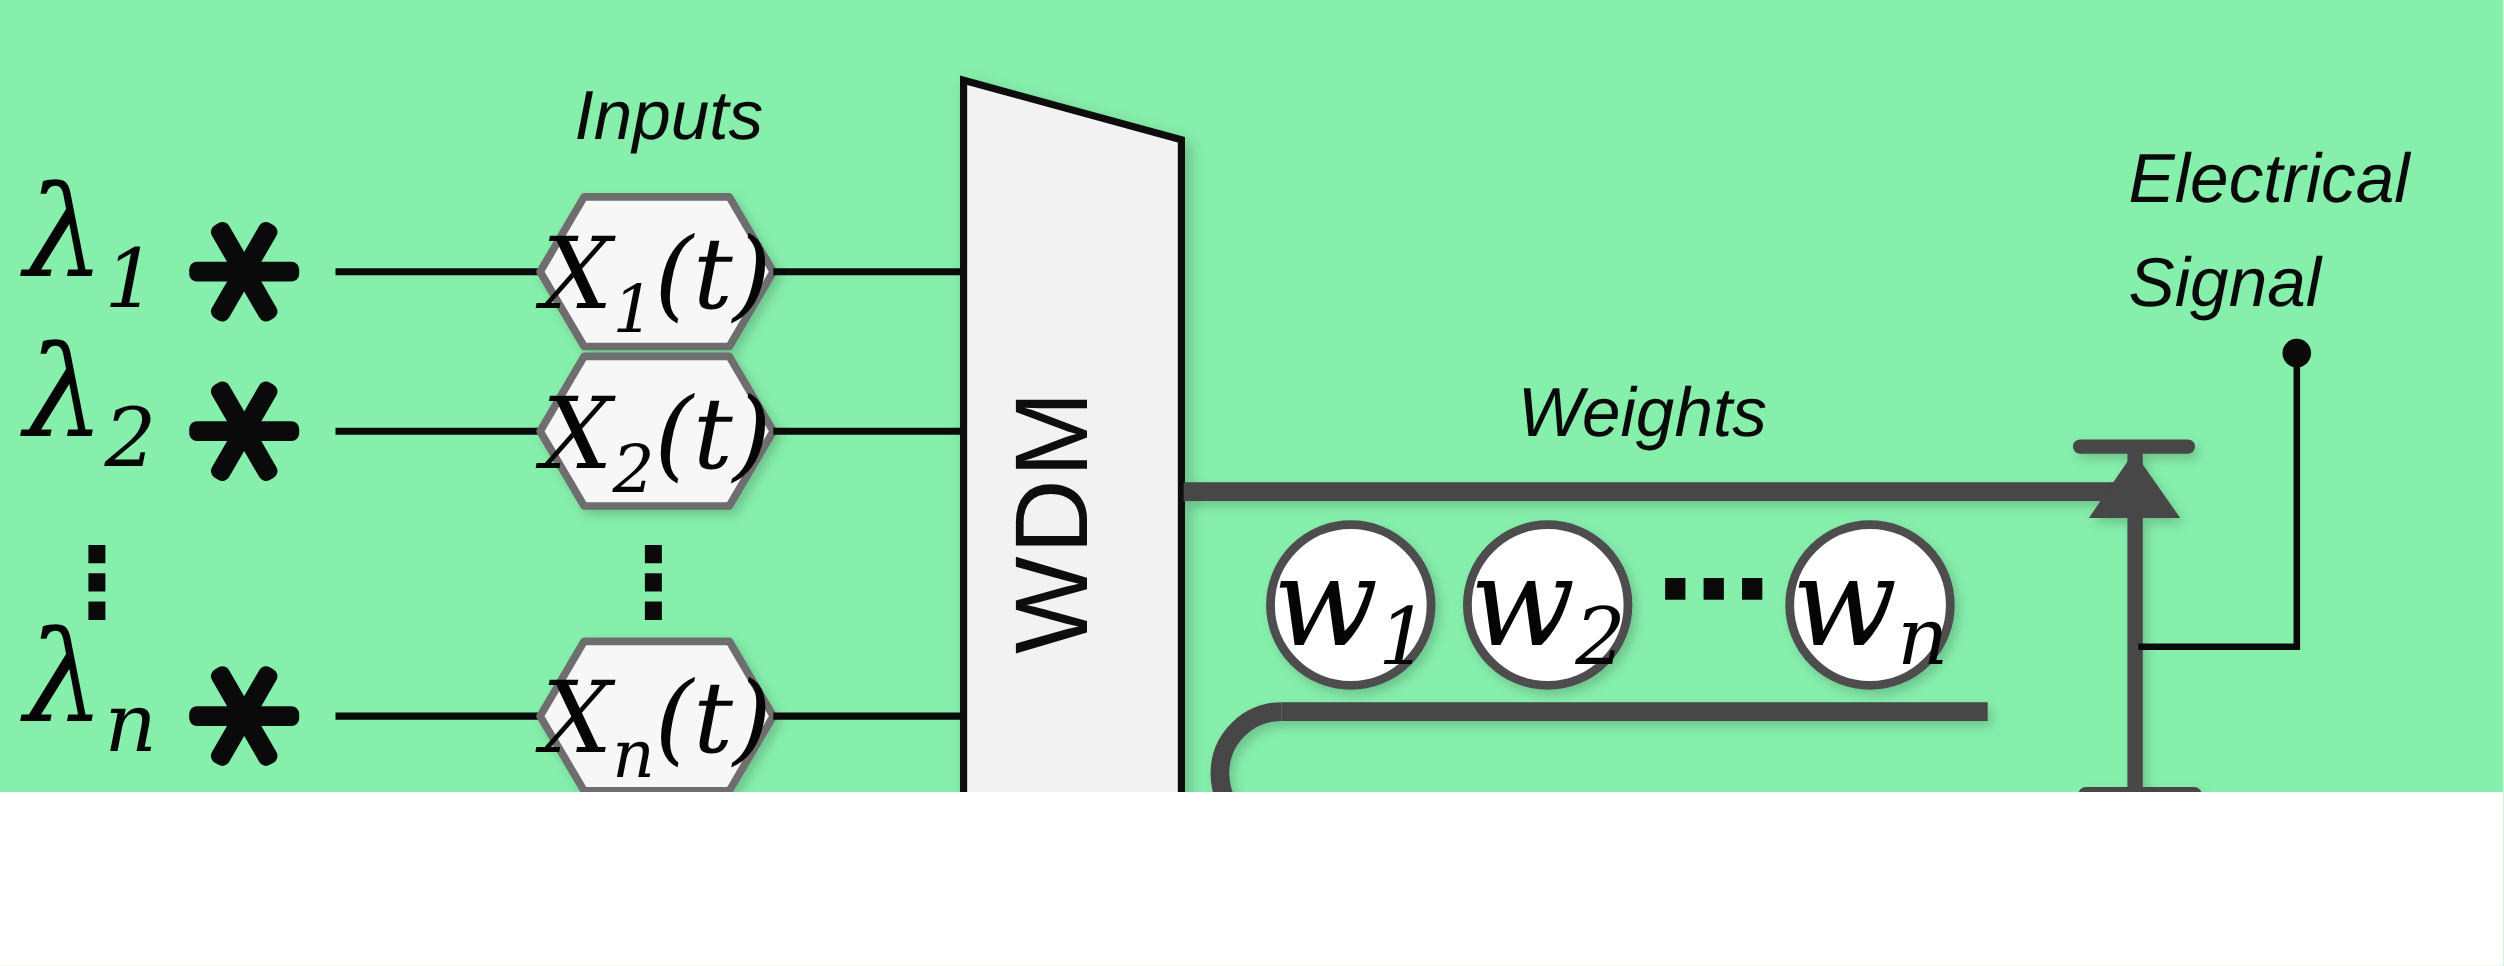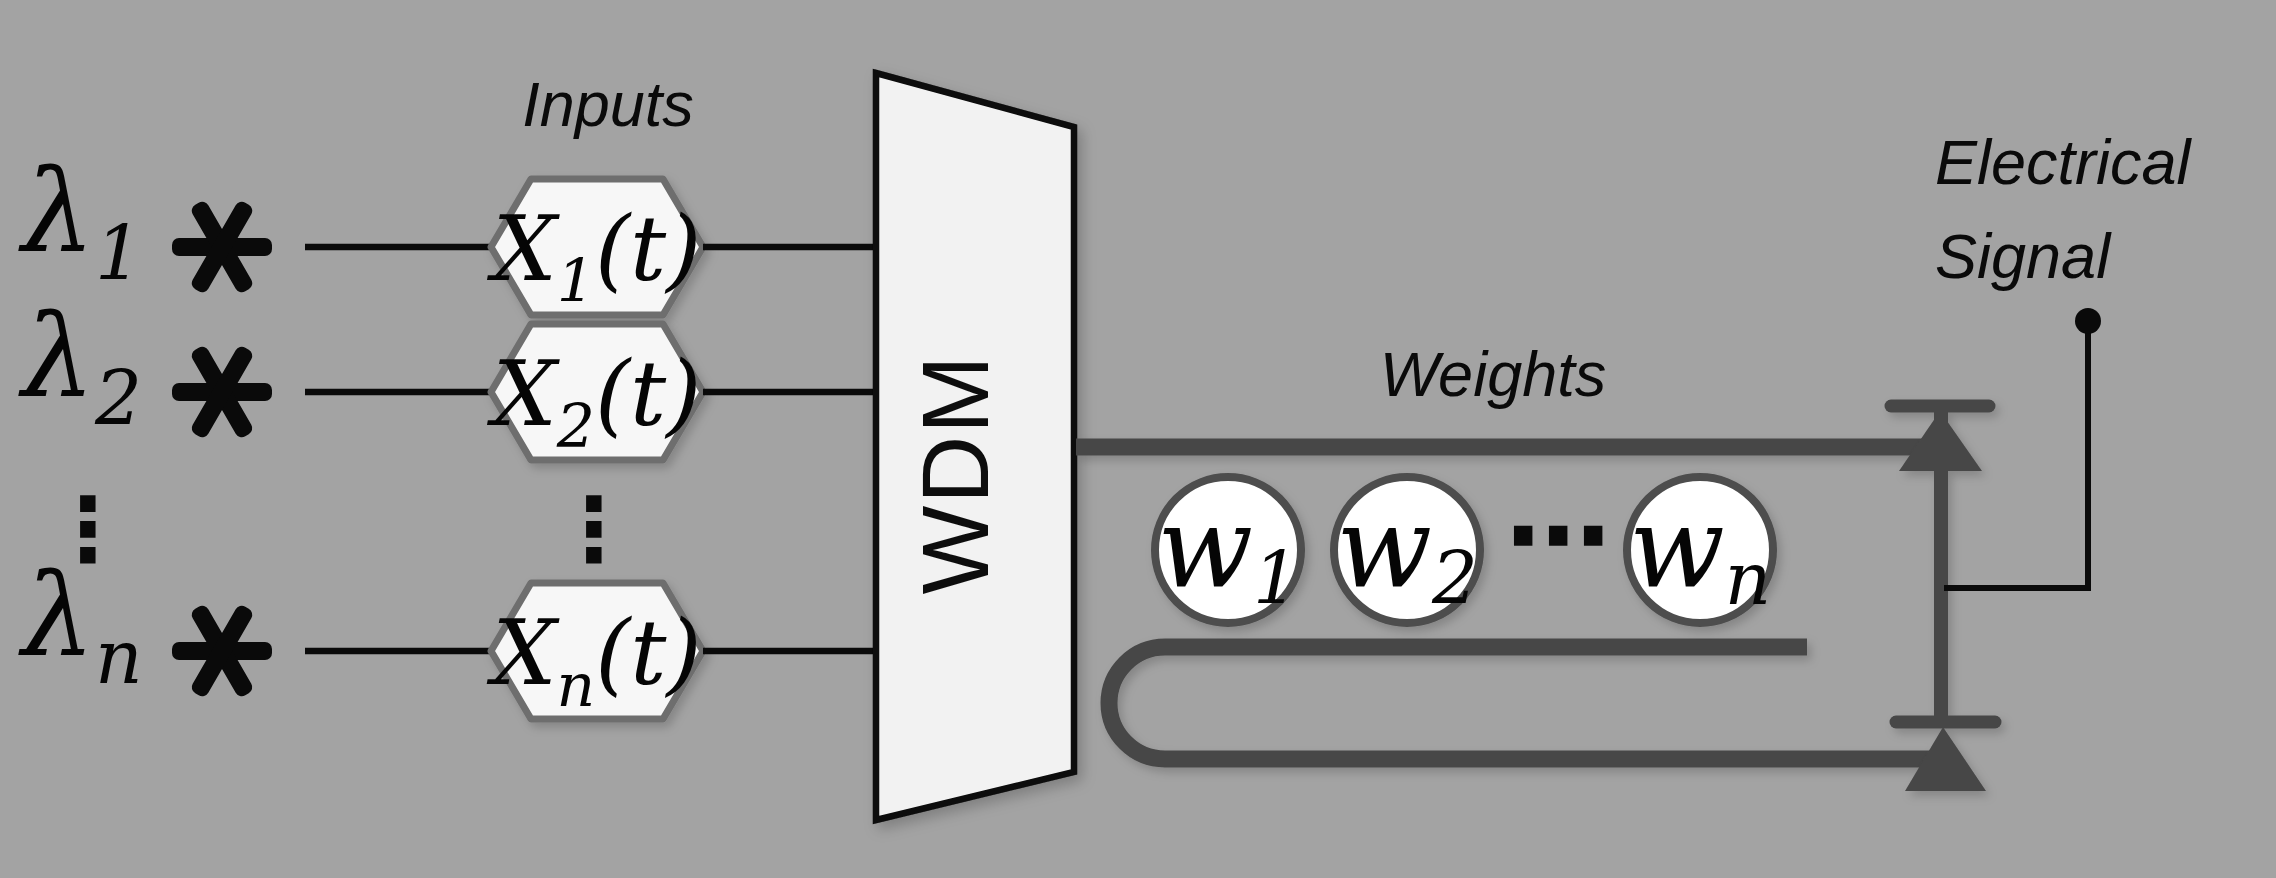--- a/index.html
+++ b/index.html
@@ -1,16 +1,16 @@
 <!DOCTYPE html>
 <html><head>
 <meta charset="utf-8">
 <style>
   html,body{margin:0;padding:0;background:#ffffff;}
-  .stage{position:relative;width:2276px;height:878px;background:#a3a3a3;overflow:hidden;text-decoration:underline;}
+  .stage{position:relative;width:2276px;height:720px;background:#86efac;overflow:hidden;text-decoration:underline;}
   svg{display:block;}
 
   
   .blk{stroke:#0a0a0a;stroke-width:6.5;fill:none;stroke-linecap:butt;}
   .blk-thin{stroke:#0a0a0a;stroke-width:6;fill:none;}
 
   
   .wg{stroke:#474747;stroke-width:17;fill:none;stroke-linecap:butt;}
   .pd{fill:#474747;stroke:none;}
   .pdbar{stroke:#474747;stroke-width:13;stroke-linecap:round;fill:none;}

